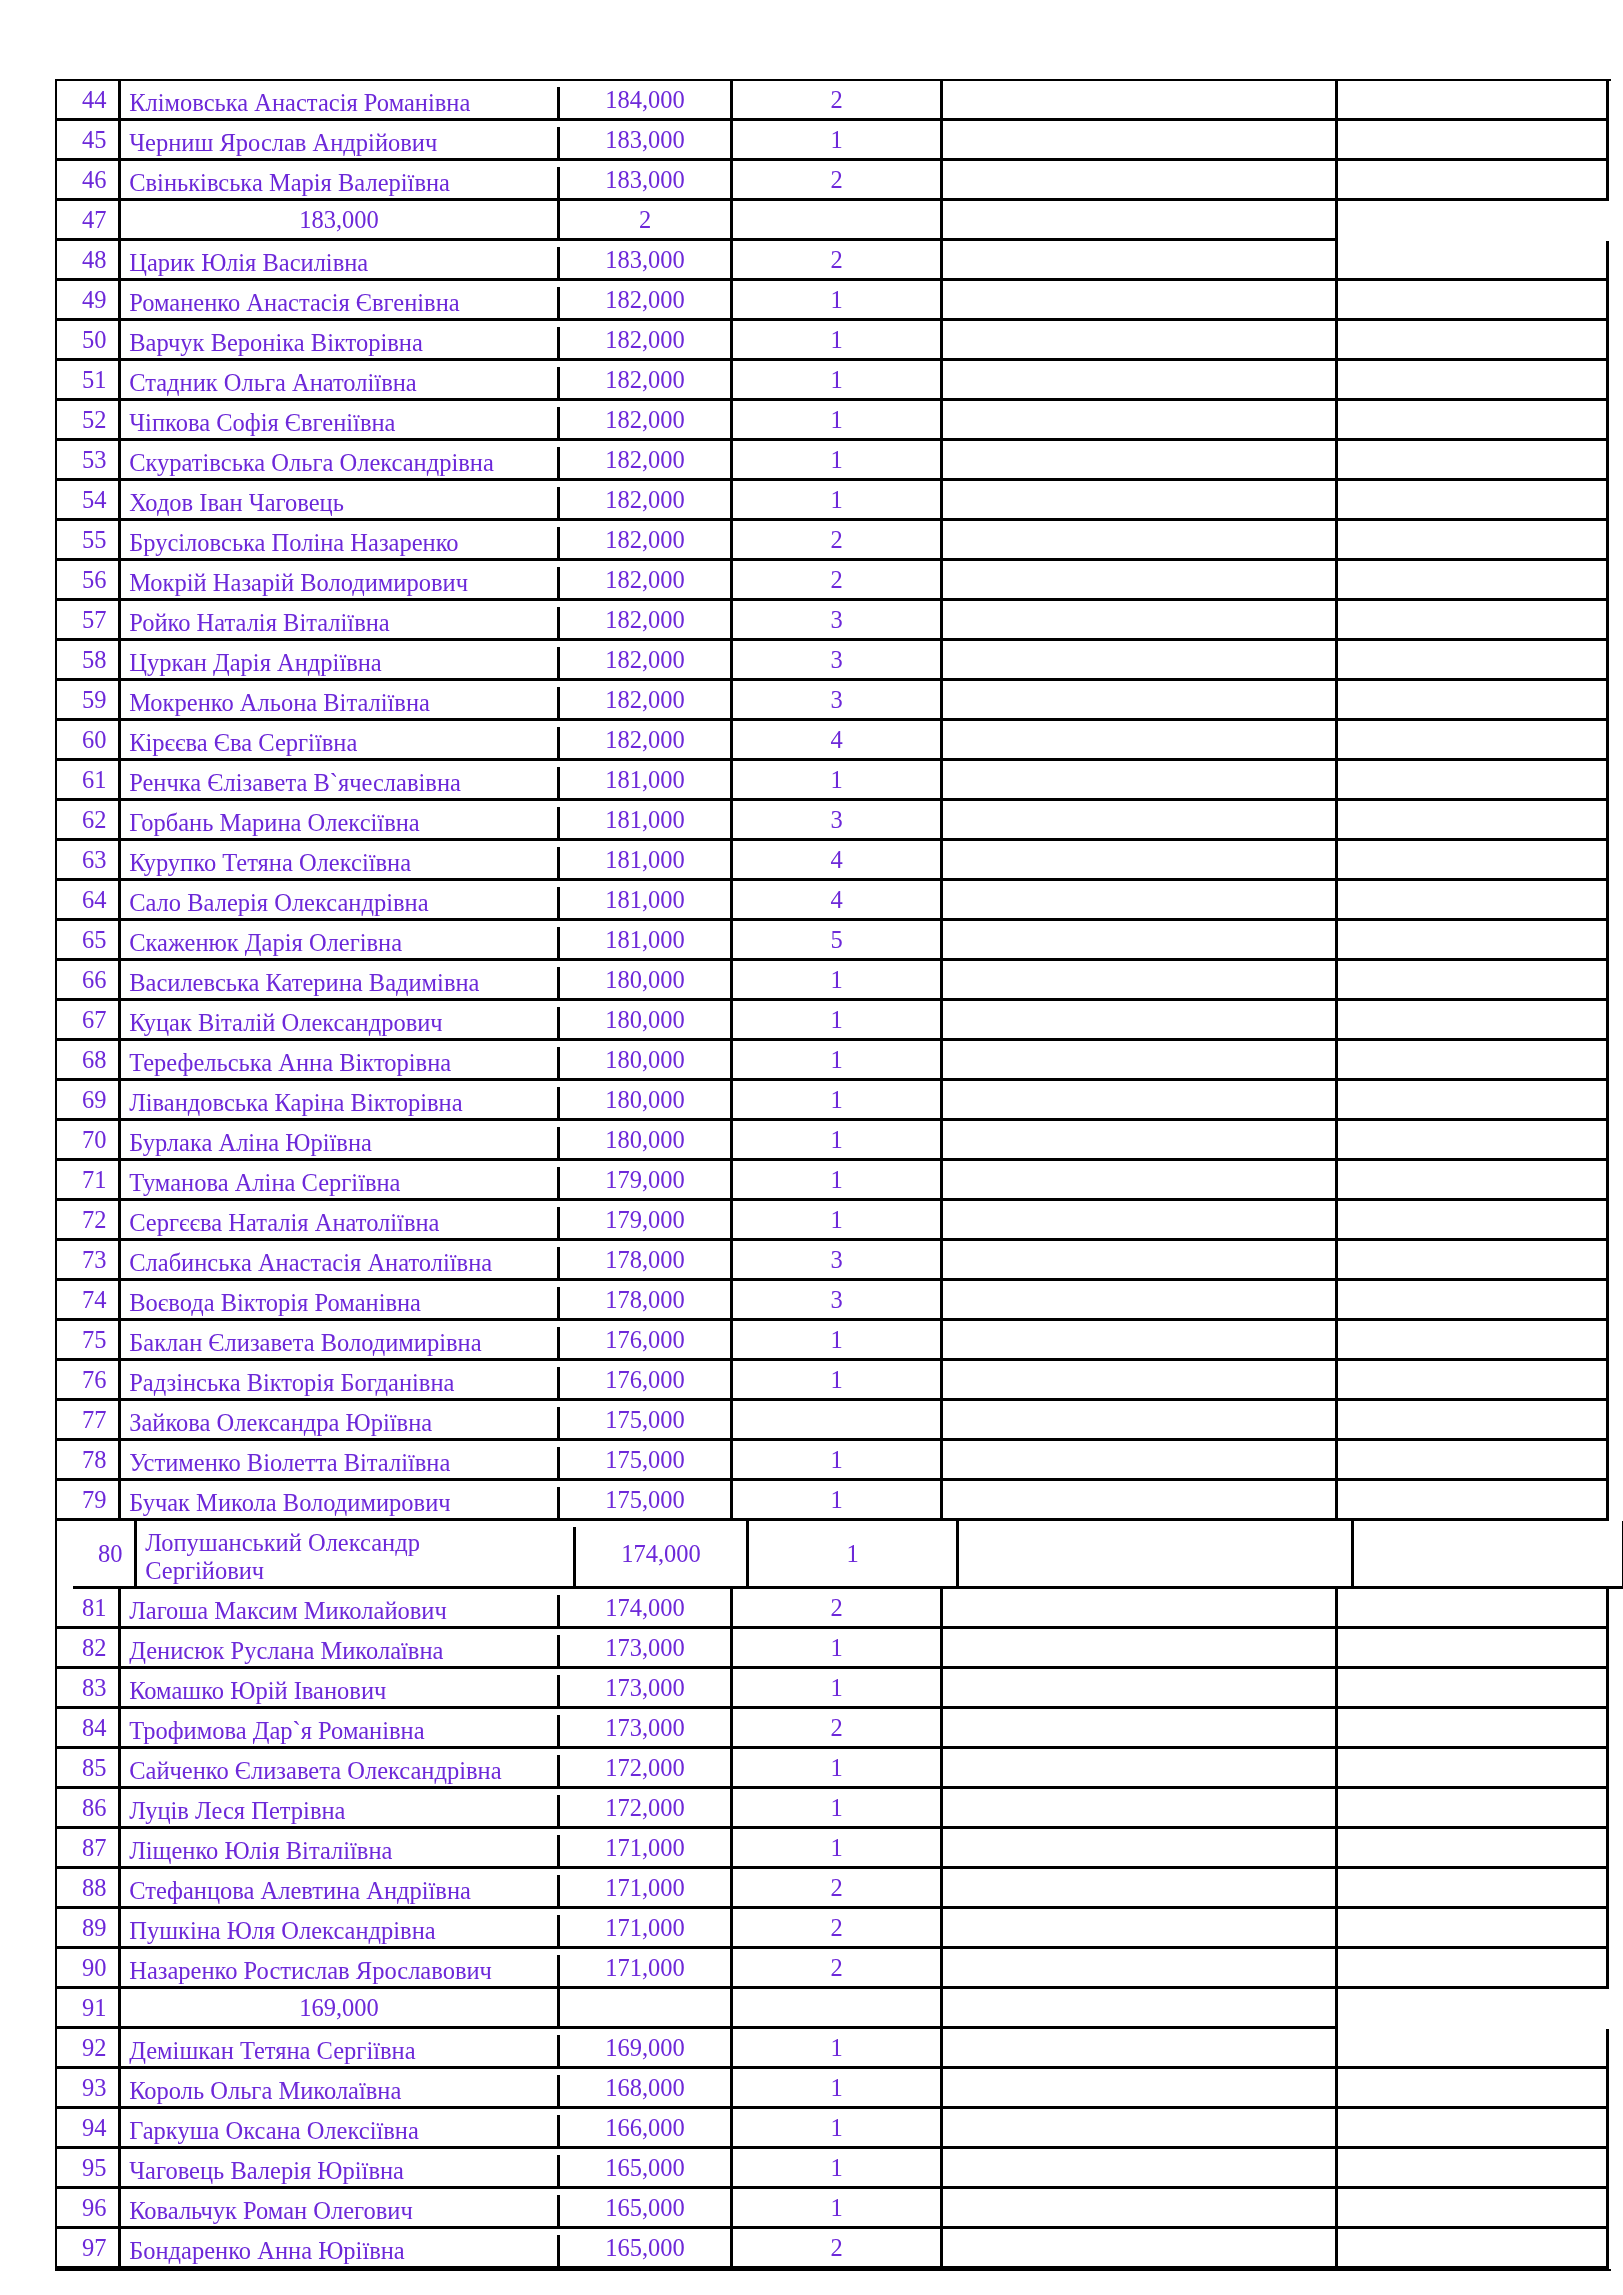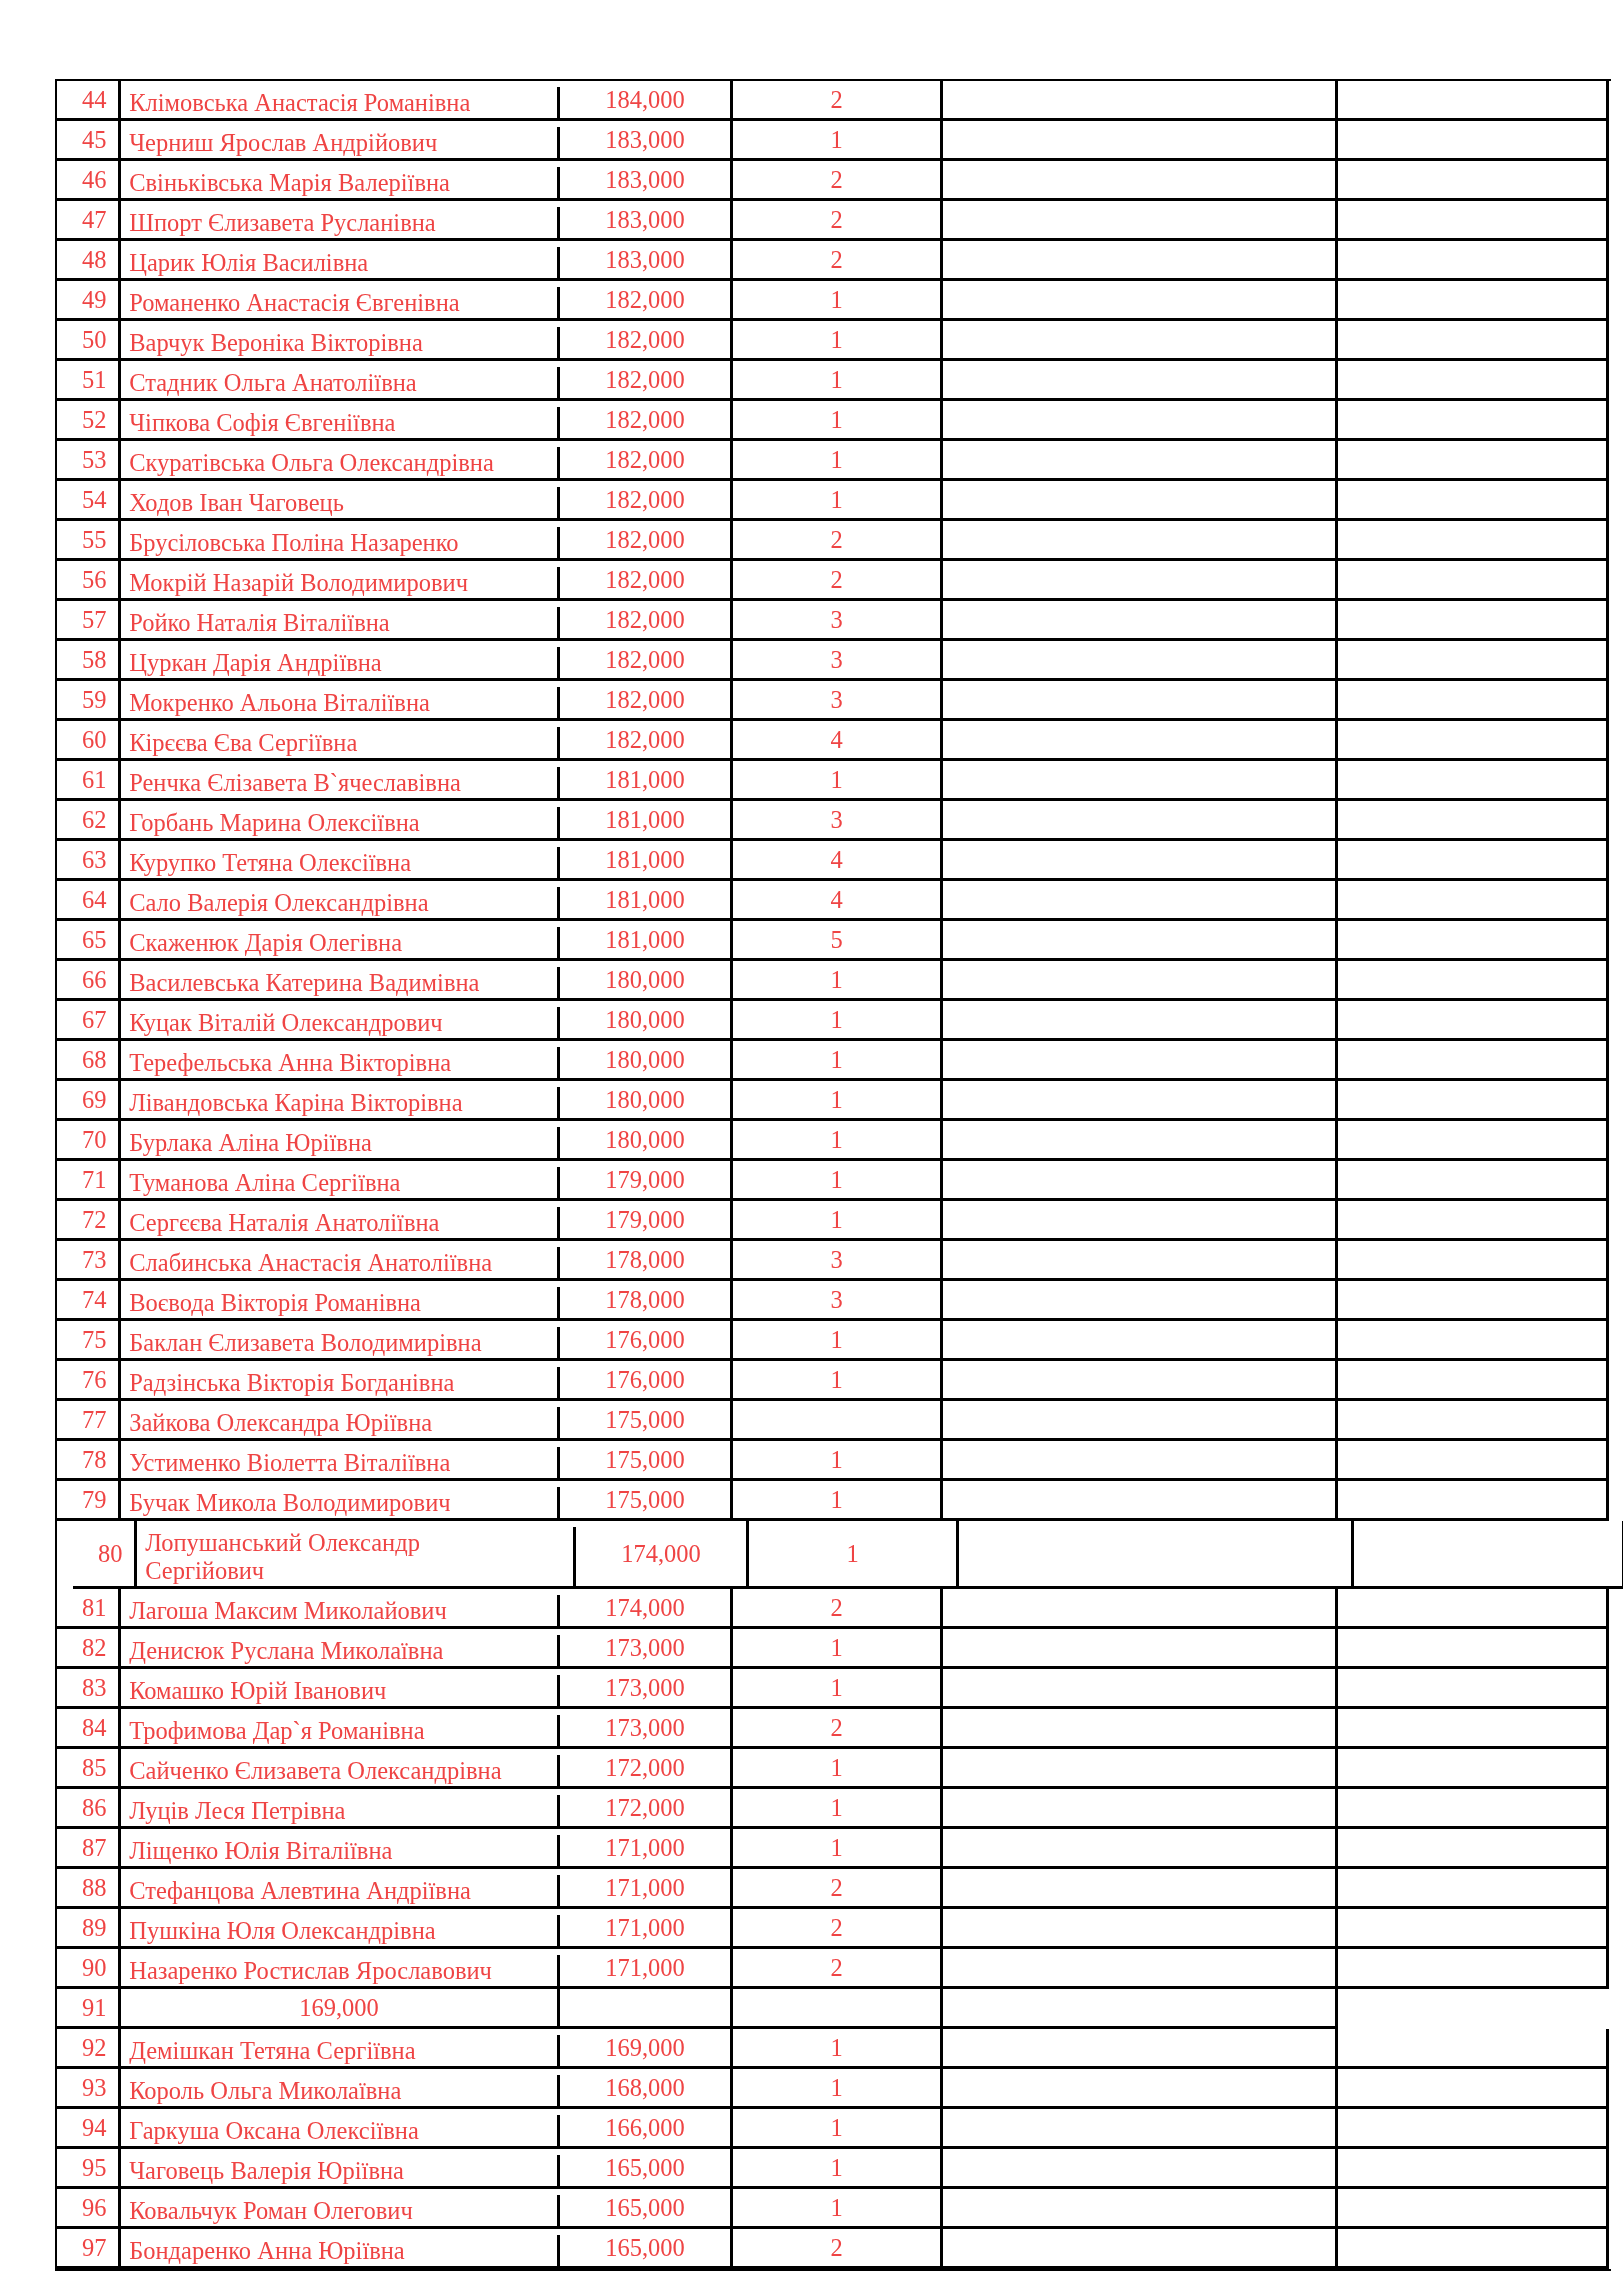--- a/index.html
+++ b/index.html
@@ -6,21 +6,21 @@
     margin: 0;
     padding: 0;
     background: #ffffff;
   }
   .page {
     position: relative;
     width: 1623px;
     height: 2295px;
     background: #ffffff;
     font-family: "Liberation Serif", "DejaVu Serif", serif;
-    color: #ef4444;
+    color: #6d28d9;
   }
   .ranking-table {
     position: absolute;
     left: 55px;
     top: 79px;
     width: 1554px;
     border-top: 2.5px solid #000;
     border-left: 2.5px solid #000;
     border-bottom: 2.5px solid #000;
   }
@@ -112,23 +112,20 @@
     <div class="cell cell-priority">
           <span>2</span>
         </div>
     <div class="cell cell-empty"></div>
     <div class="cell cell-empty"></div>
   </div>
       <div class="table-row">
     <div class="cell cell-num">
           <span>47</span>
         </div>
-    <div class="cell cell-name">
-          <span>Шпорт Єлизавета Русланівна</span>
-        </div>
     <div class="cell cell-score">
           <span>183,000</span>
         </div>
     <div class="cell cell-priority">
           <span>2</span>
         </div>
     <div class="cell cell-empty"></div>
     <div class="cell cell-empty"></div>
   </div>
       <div class="table-row">

